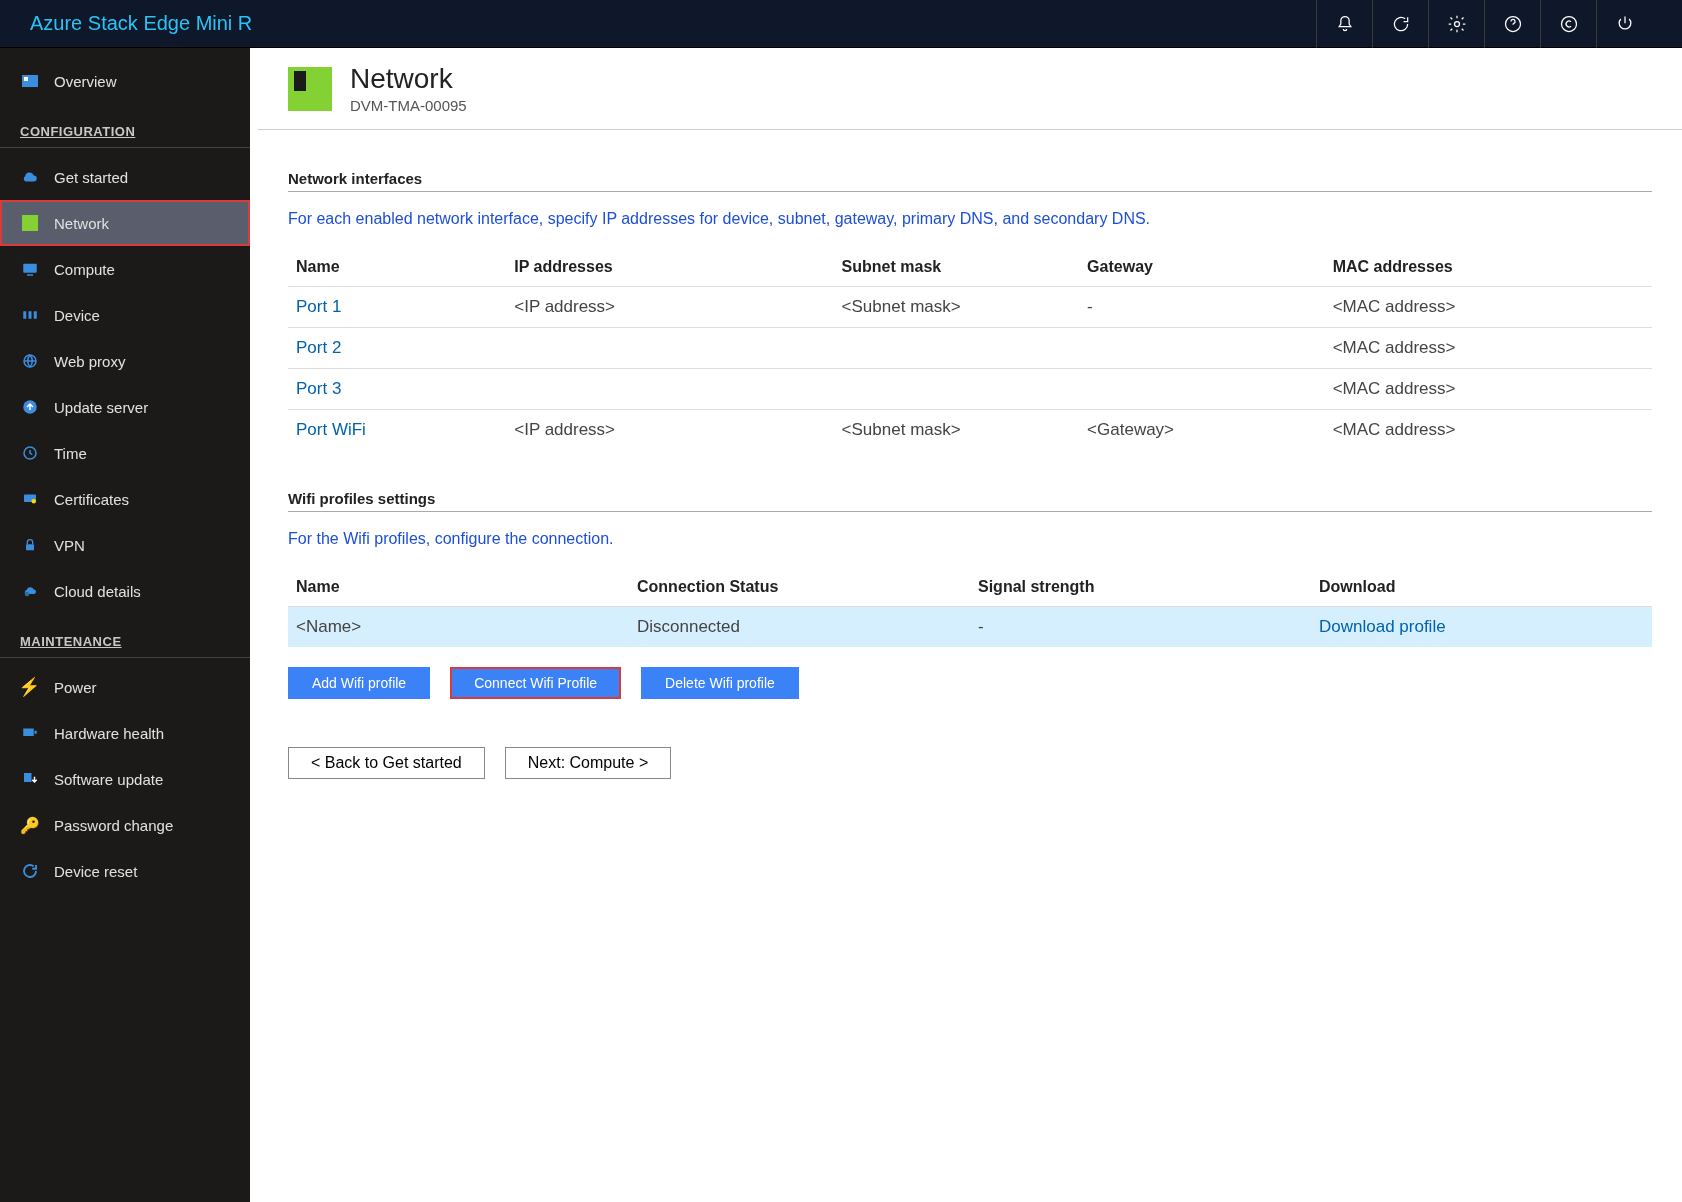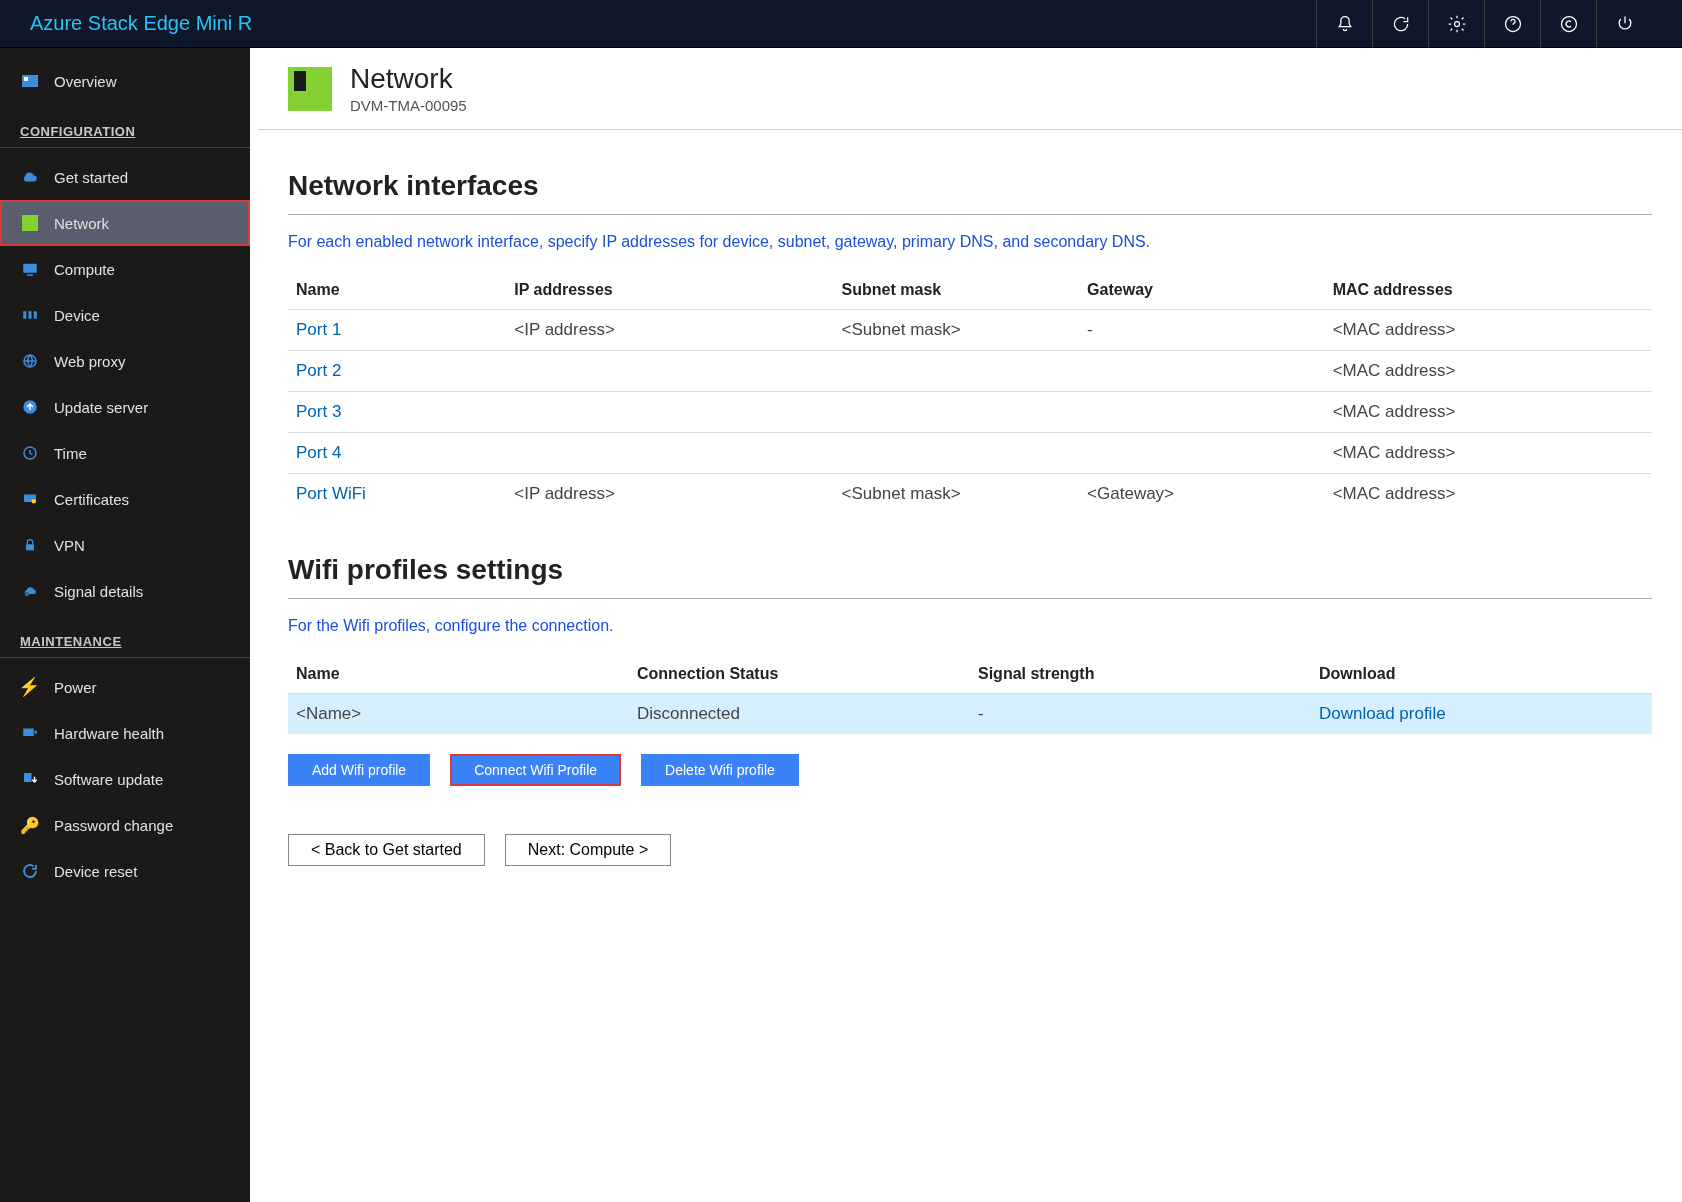--- a/index.html
+++ b/index.html
@@ -50,21 +50,21 @@
 .page-icon {
   width: 44px; height: 44px; background: #84d133; margin-right: 18px;
   display: flex; align-items: center; justify-content: center; position: relative;
 }
 .page-icon::before { content: ''; position: absolute; left: 6px; top: 4px; width: 12px; height: 20px; background: #1b1b1b; }
 .page-icon::after { content: ''; position: absolute; left: 8px; bottom: 6px; width: 2px; height: 6px; background: #84d133; box-shadow: 4px 0 #84d133; }
 .page-title { font-size: 28px; font-weight: 400; color: #222; }
 .page-subtitle { font-size: 15px; color: #555; margin-top: 2px; }
 
 .content { padding: 20px 30px; }
-.section-title { font-size: 28px; font-weight: 600; color: #222; margin-top: 20px; margin-bottom: 18px; border-bottom: 1px solid #aaa; padding-bottom: 12px; }
+.section-title { font-size: 15px; font-weight: 600; color: #222; margin-top: 20px; margin-bottom: 18px; border-bottom: 1px solid #aaa; padding-bottom: 4px; }
 .section-desc { font-size: 16px; color: #1d4ed8; margin: 10px 0 20px 0; }
 
 table { width: 100%; border-collapse: collapse; }
 th { text-align: left; font-weight: 600; font-size: 16px; padding: 10px 8px; color: #222; }
 td { padding: 10px 8px; font-size: 17px; border-top: 1px solid #ddd; color: #444; }
 .link { color: #0062ad; cursor: pointer; }
 .wifi-row td { background: #d5efff; }
 
 .btn-row { display: flex; gap: 20px; margin-top: 20px; }
 .btn {
@@ -207,21 +207,21 @@
         </span>
       <span>VPN</span>
     </div>
     <div class="nav-item">
       <span class="nav-icon">
           <svg viewBox="0 0 24 24" width="18" height="18" fill="#3b8dde">
             <path d="M6 16h11a3 3 0 0 0 0-6 5 5 0 0 0-9.5.8A3 3 0 0 0 6 16z"></path>
             <circle cx="8" cy="16" r="3" fill="#2d6e9e"></circle>
           </svg>
         </span>
-      <span>Signal details</span>
+      <span>Cloud details</span>
     </div>
 
     <div class="section-label">MAINTENANCE</div>
 
     <div class="nav-item">
       <span class="nav-icon ic-bolt">⚡</span>
       <span>Power</span>
     </div>
     <div class="nav-item">
       <span class="nav-icon">
@@ -294,27 +294,20 @@
             <td>&lt;MAC address&gt;</td>
           </tr>
           <tr>
             <td><span class="link">Port 3</span></td>
             <td></td>
             <td></td>
             <td></td>
             <td>&lt;MAC address&gt;</td>
           </tr>
           <tr>
-            <td><span class="link">Port 4</span></td>
-            <td></td>
-            <td></td>
-            <td></td>
-            <td>&lt;MAC address&gt;</td>
-          </tr>
-          <tr>
             <td><span class="link">Port WiFi</span></td>
             <td>&lt;IP address&gt;</td>
             <td>&lt;Subnet mask&gt;</td>
             <td>&lt;Gateway&gt;</td>
             <td>&lt;MAC address&gt;</td>
           </tr>
         </tbody>
       </table>
 
       <div class="section-title" style="margin-top:40px">Wifi profiles settings</div>

